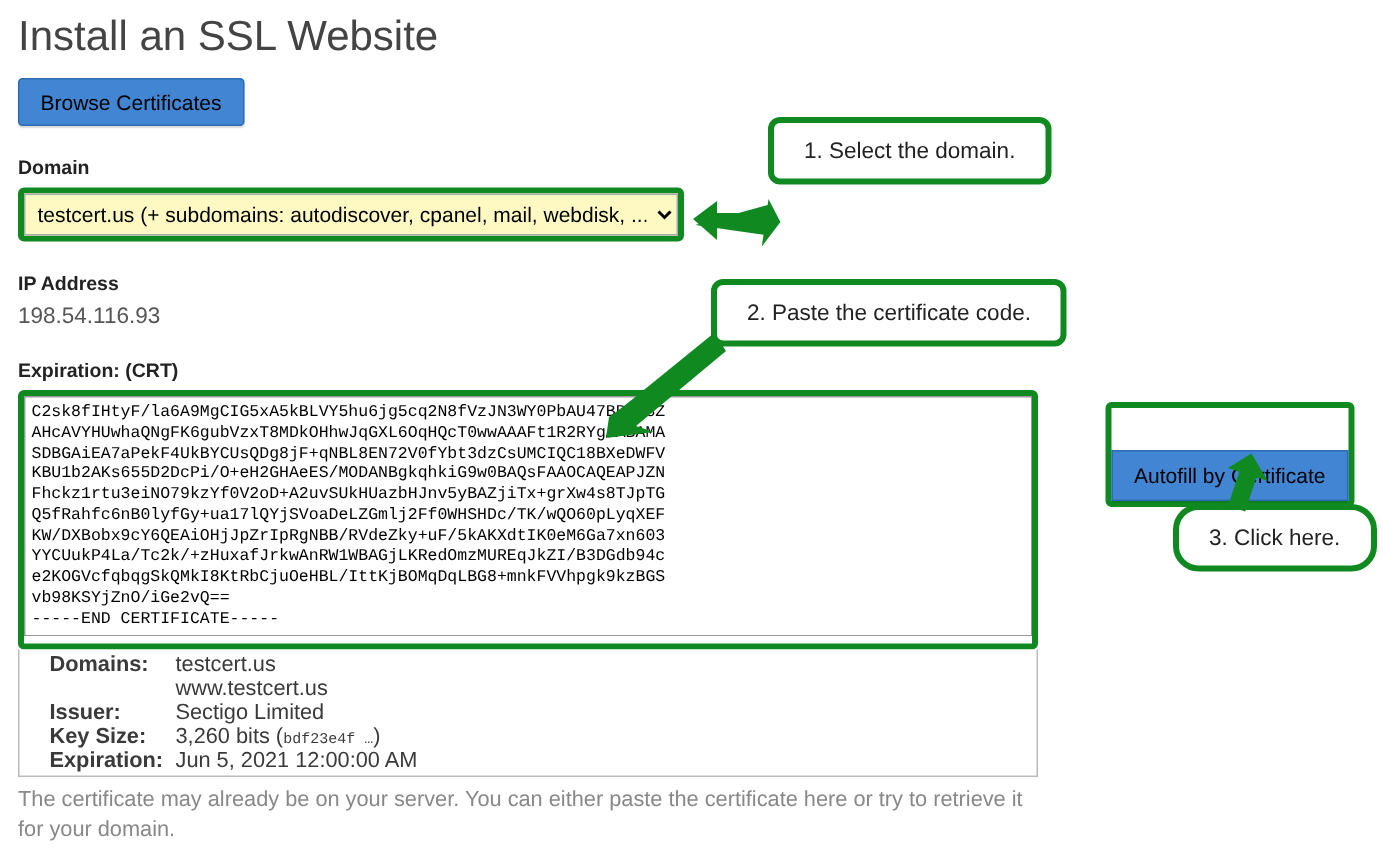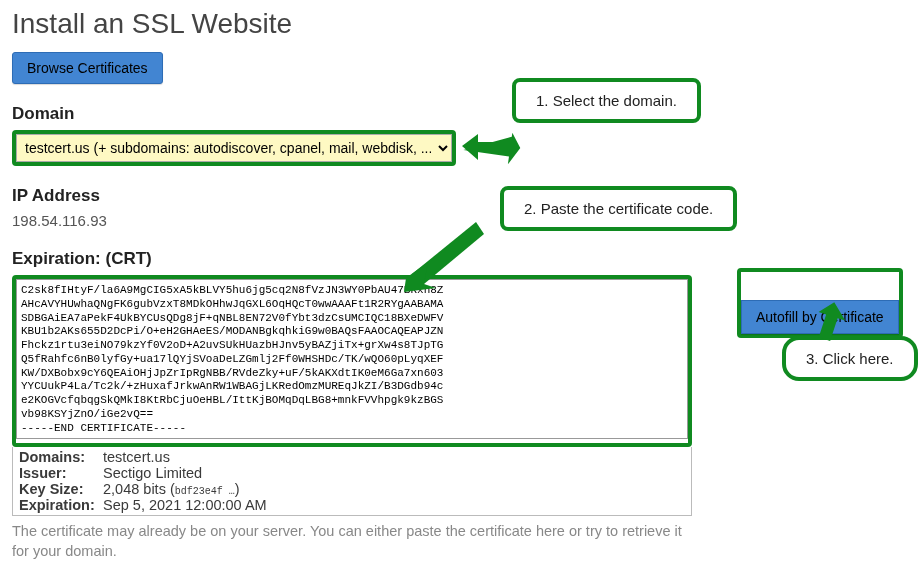--- a/index.html
+++ b/index.html
@@ -23,21 +23,21 @@
     color: #000000;
     border: 1px solid #2d6cb5;
     padding: 7px 14px;
     font-size: 14px;
     border-radius: 3px;
     cursor: pointer;
     box-shadow: 0 1px 1px rgba(0,0,0,.15);
   }
   .section-label {
     font-weight: 700;
-    font-size: 17px;
+    font-size: 13px;
     margin: 20px 0 6px 0;
     color: #222;
   }
   .outlined-green {
     border: 4px solid #108a20;
     border-radius: 4px;
   }
   .domain-select-wrap {
     display: inline-block;
     width: 444px;
@@ -70,20 +70,21 @@
   .cert-details {
     border: 1px solid #bbb;
     border-top: none;
     width: 680px;
     padding: 2px 6px;
     font-size: 14.5px;
     background: #fff;
   }
   .cert-details .row {
     display: flex;
+    margin-left: 14px;
   }
   .cert-details .row .k {
     font-weight: 700;
     width: 84px;
   }
   .cert-details .row .v {
     flex: 1;
   }
   .hint-text {
     margin-top: 6px;
@@ -150,44 +151,48 @@
 vb98KSYjZnO/iGe2vQ==
 -----END CERTIFICATE-----</textarea>
 </div>
 
 <div class="cert-details">
   <div class="row">
     <div class="k">Domains:</div>
     <div class="v">testcert.us</div>
   </div>
   <div class="row">
+    <div class="k"></div>
+    <div class="v">www.testcert.us</div>
+  </div>
+  <div class="row">
     <div class="k">Issuer:</div>
     <div class="v">Sectigo Limited</div>
   </div>
   <div class="row">
     <div class="k">Key Size:</div>
     <div class="v">
-      <span>2,048 bits (</span><span class="monofrag">bdf23e4f …</span><span>)</span>
+      <span>3,260 bits (</span><span class="monofrag">bdf23e4f …</span><span>)</span>
     </div>
   </div>
   <div class="row">
     <div class="k" style="width:84px">Expiration:</div>
-    <div class="v">Sep 5, 2021 12:00:00 AM</div>
+    <div class="v">Jun 5, 2021 12:00:00 AM</div>
   </div>
 </div>
 
 <div class="hint-text">The certificate may already be on your server. You can either paste the certificate here or try to retrieve it for your domain.</div>
 
 <div class="autofill-btn outlined-green" style="border-radius:4px; padding:0;">
   <button class="btn-primary" style="border-radius:0; padding:8px 14px;margin-top:28px;">Autofill by Certificate</button>
 </div>
 
 
 <div class="callout" style="left:512px; top:78px;">1. Select the domain.</div>
-<div class="callout" style="left:500px; top:186px;">2. Paste the certificate code.</div>
+<div class="callout" style="left:474px; top:186px;">2. Paste the certificate code.</div>
 <div class="callout" style="left:782px; top:336px;border-radius:17px;">3. Click here.</div>
 
 
 <svg class="arrow" style="left:462px; top:130px;" width="60" height="40">
   <polygon points="48,4 2,24 48,24 48,32 58,14 48,0" fill="#108a20" transform="rotate(8 30 18)"></polygon>
   <polygon points="0,16 16,4 16,12 54,12 54,22 16,22 16,30" fill="#108a20"></polygon>
 </svg>
 
 <svg class="arrow" style="left:404px; top:222px;" width="84" height="70">
   <polygon points="72,0 8,52 20,62 80,12" fill="#108a20"></polygon>

